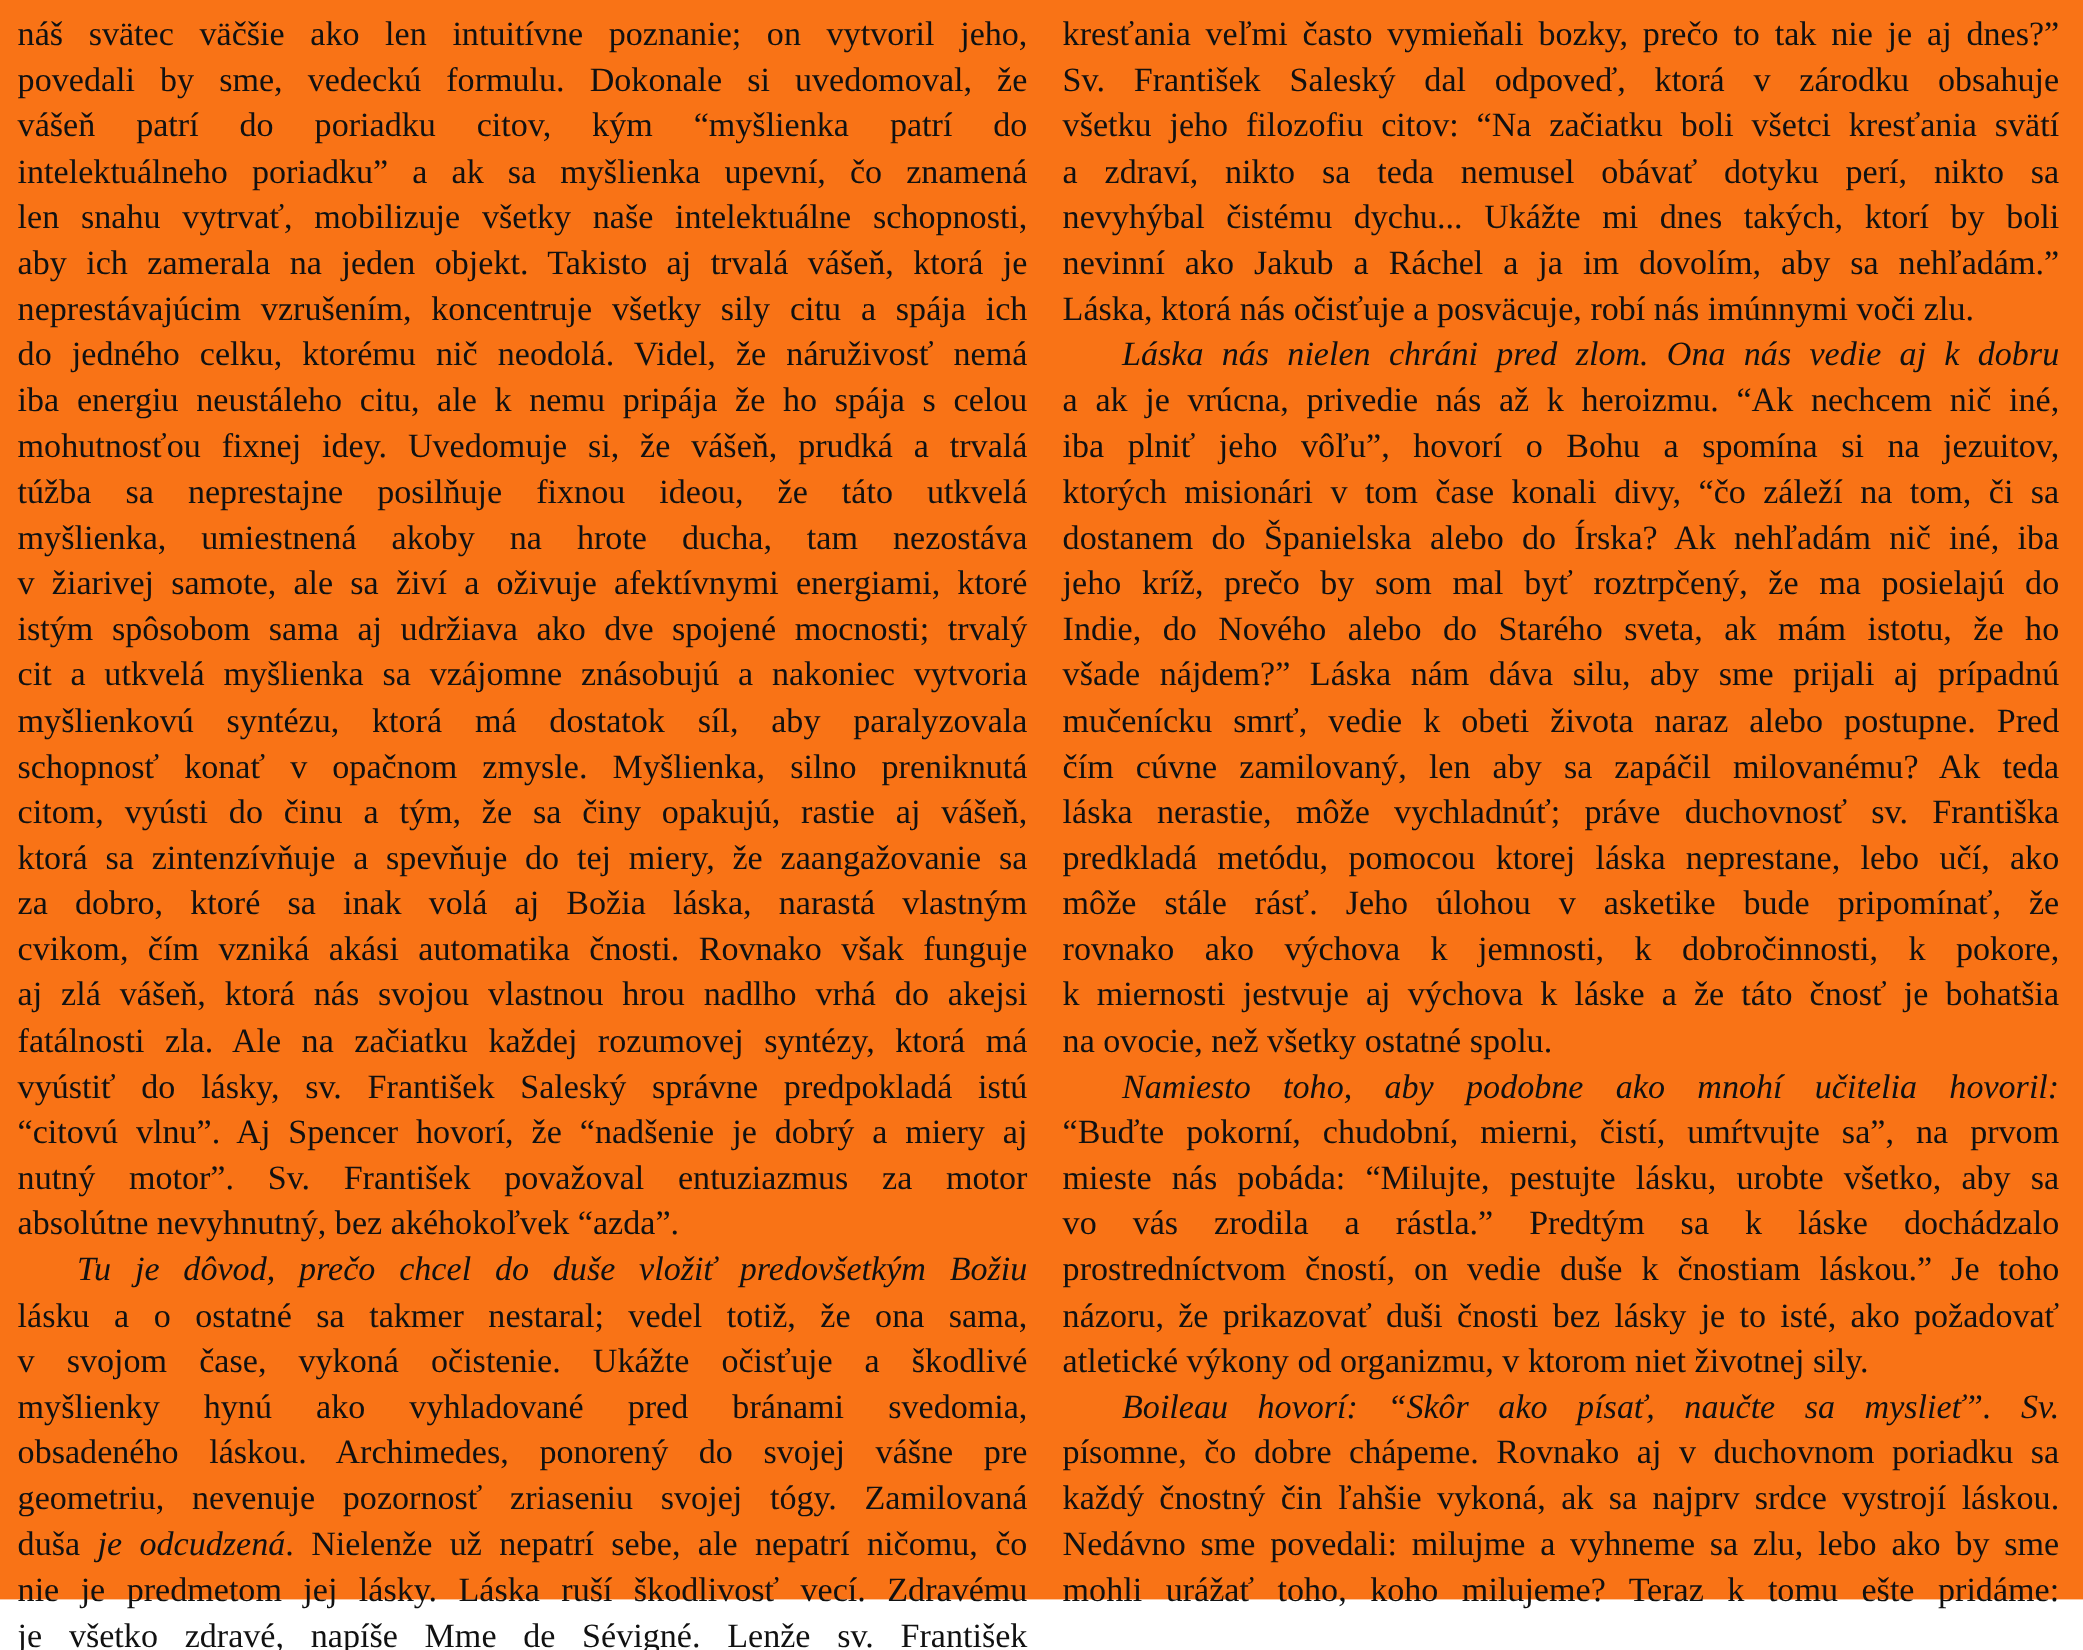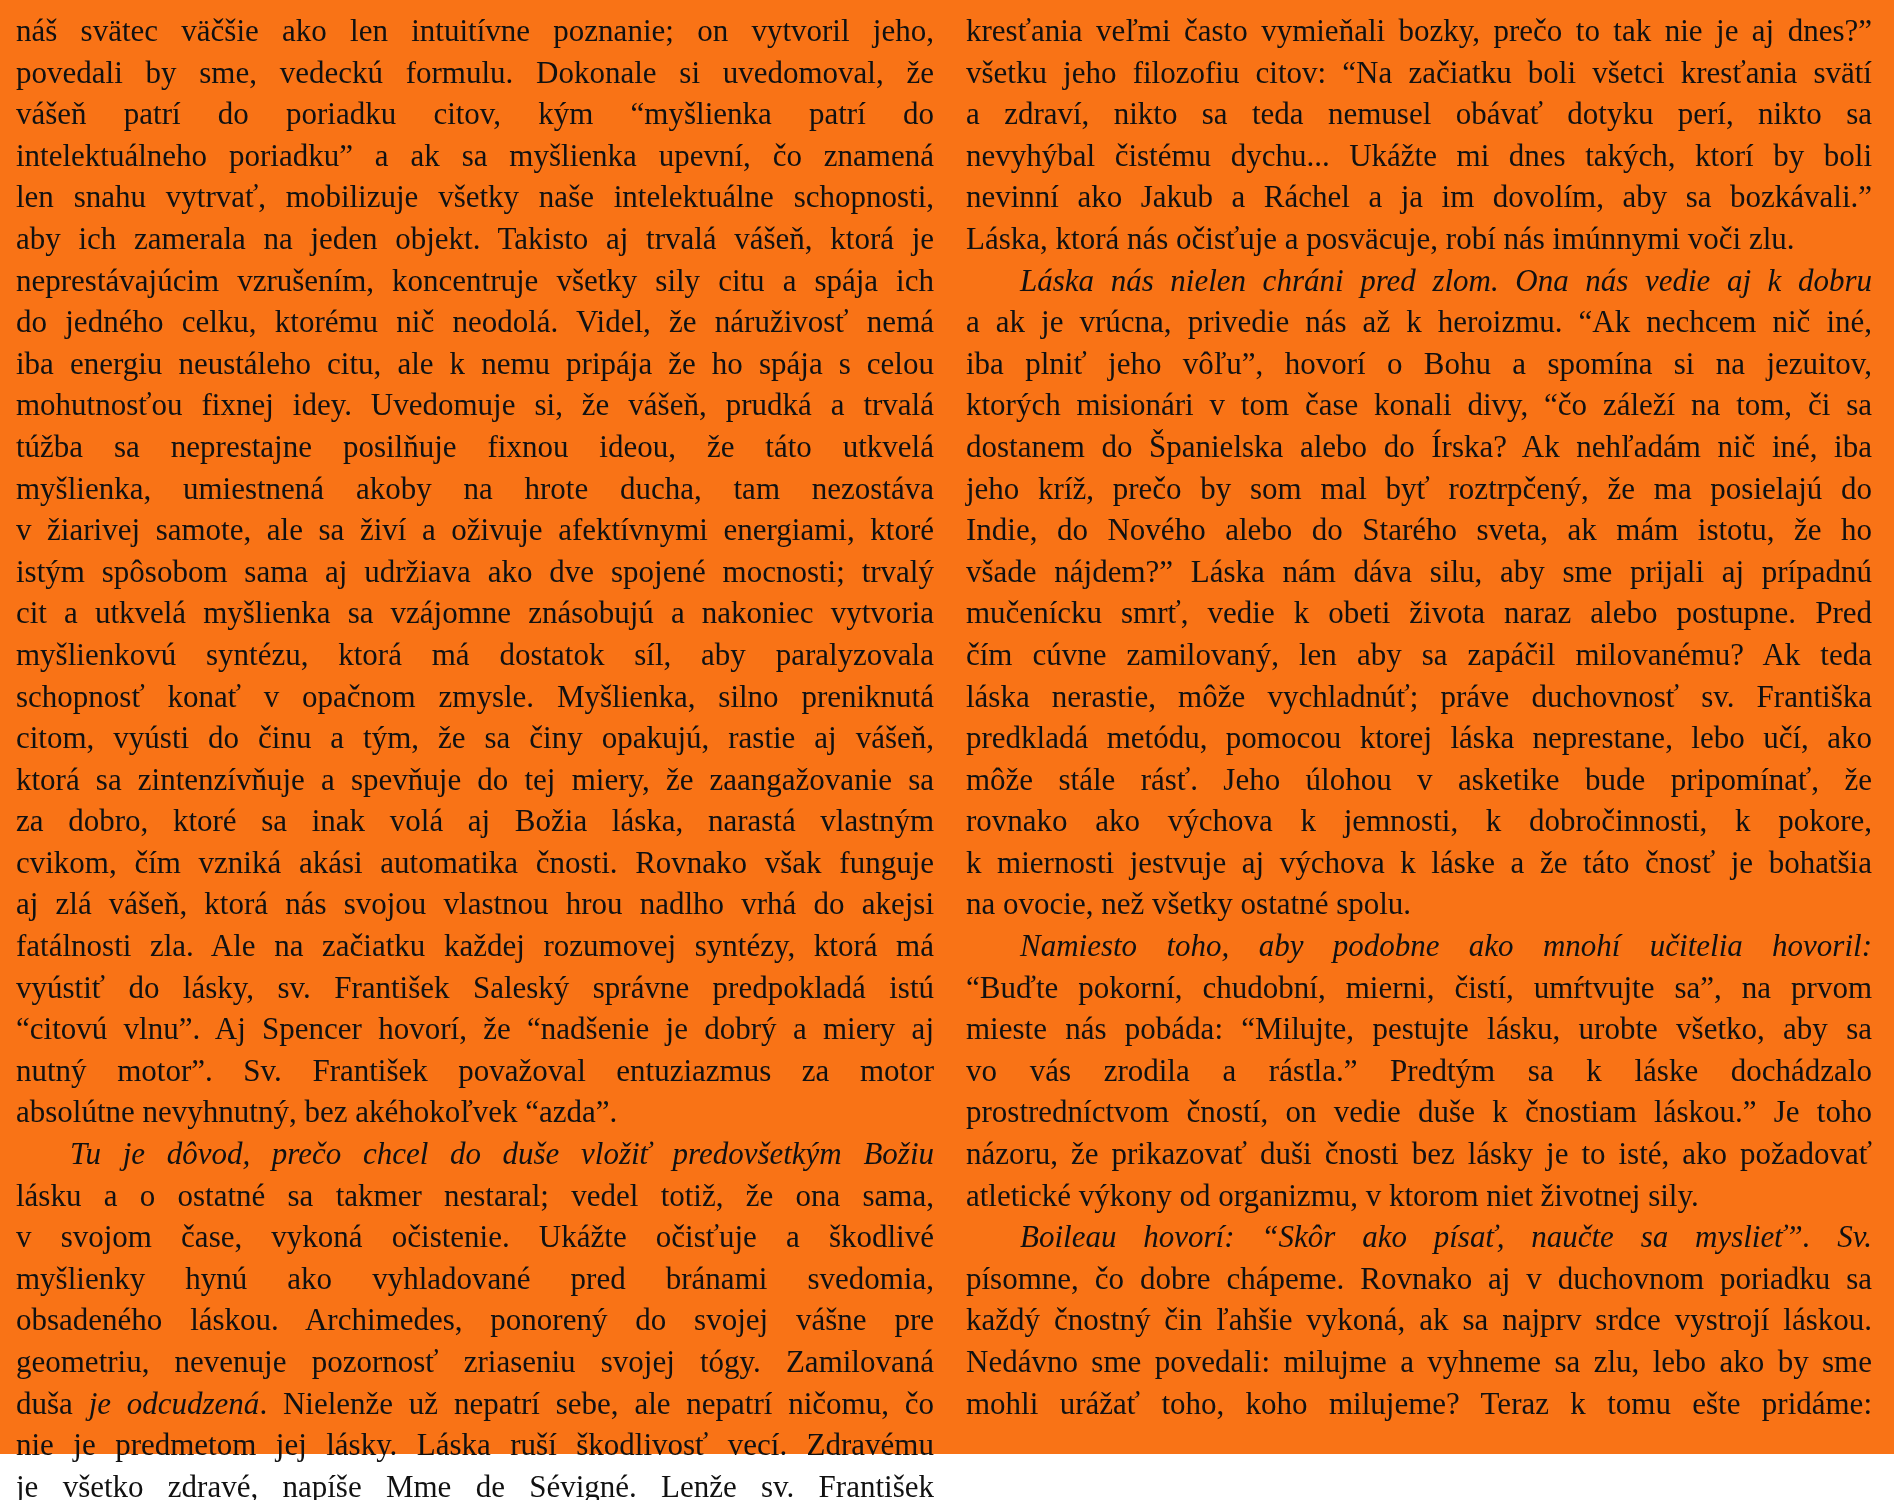--- a/index.html
+++ b/index.html
@@ -57,24 +57,25 @@
       <span class="line">v svojom čase, vykoná očistenie. Ukážte očisťuje a škodlivé</span>
       <span class="line">myšlienky hynú ako vyhladované pred bránami svedomia,</span>
       <span class="line">obsadeného láskou. Archimedes, ponorený do svojej vášne pre</span>
       <span class="line">geometriu, nevenuje pozornosť zriaseniu svojej tógy. Zamilovaná</span>
       <span class="line"><span>duša </span><em>je odcudzená</em><span>. Nielenže už nepatrí sebe, ale nepatrí ničomu, čo</span></span>
       <span class="line">nie je predmetom jej lásky. Láska ruší škodlivosť vecí. Zdravému</span>
       <span class="line">je všetko zdravé, napíše Mme de Sévigné. Lenže sv. František</span>
     </div>
   <div class="column col-right" id="col-right">
       <span class="line">kresťania veľmi často vymieňali bozky, prečo to tak nie je aj dnes?”</span>
+      <span class="line">Sv. František Saleský dal odpoveď, ktorá v zárodku obsahuje</span>
       <span class="line">všetku jeho filozofiu citov: “Na začiatku boli všetci kresťania svätí</span>
       <span class="line">a zdraví, nikto sa teda nemusel obávať dotyku perí, nikto sa</span>
       <span class="line">nevyhýbal čistému dychu... Ukážte mi dnes takých, ktorí by boli</span>
-      <span class="line">nevinní ako Jakub a Ráchel a ja im dovolím, aby sa bozkávali.”</span>
+      <span class="line">nevinní ako Jakub a Ráchel a ja im dovolím, aby sa nehľadám.”</span>
       <span class="line last">Láska, ktorá nás očisťuje a posväcuje, robí nás imúnnymi voči zlu.</span>
       <span class="line indent">Láska nás nielen chráni pred zlom. Ona nás vedie aj k dobru</span>
       <span class="line">a ak je vrúcna, privedie nás až k heroizmu. “Ak nechcem nič iné,</span>
       <span class="line">iba plniť jeho vôľu”, hovorí o Bohu a spomína si na jezuitov,</span>
       <span class="line">ktorých misionári v tom čase konali divy, “čo záleží na tom, či sa</span>
       <span class="line">dostanem do Španielska alebo do Írska? Ak nehľadám nič iné, iba</span>
       <span class="line">jeho kríž, prečo by som mal byť roztrpčený, že ma posielajú do</span>
       <span class="line">Indie, do Nového alebo do Starého sveta, ak mám istotu, že ho</span>
       <span class="line">všade nájdem?” Láska nám dáva silu, aby sme prijali aj prípadnú</span>
       <span class="line">mučenícku smrť, vedie k obeti života naraz alebo postupne. Pred</span>

